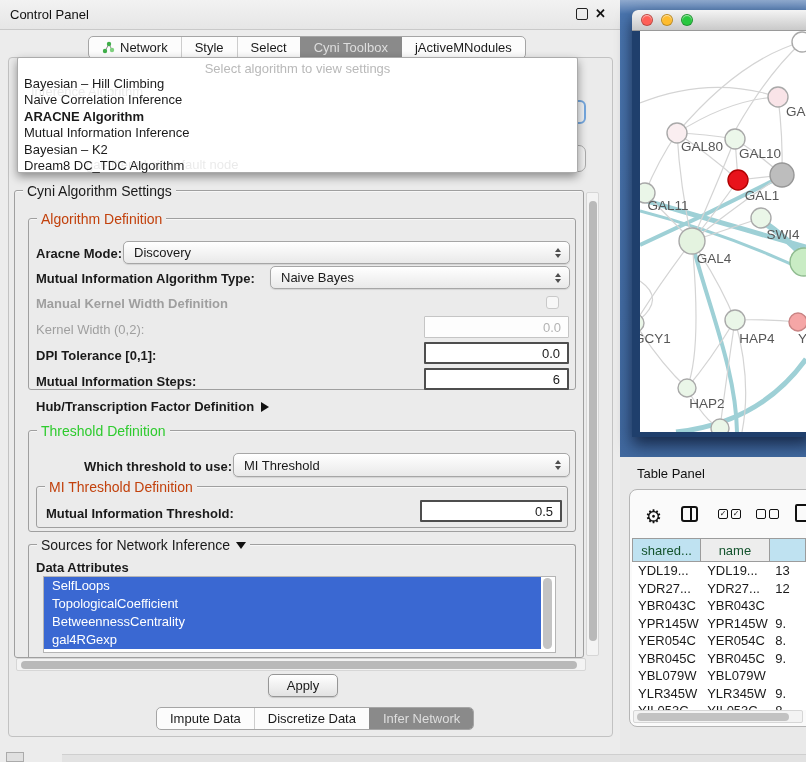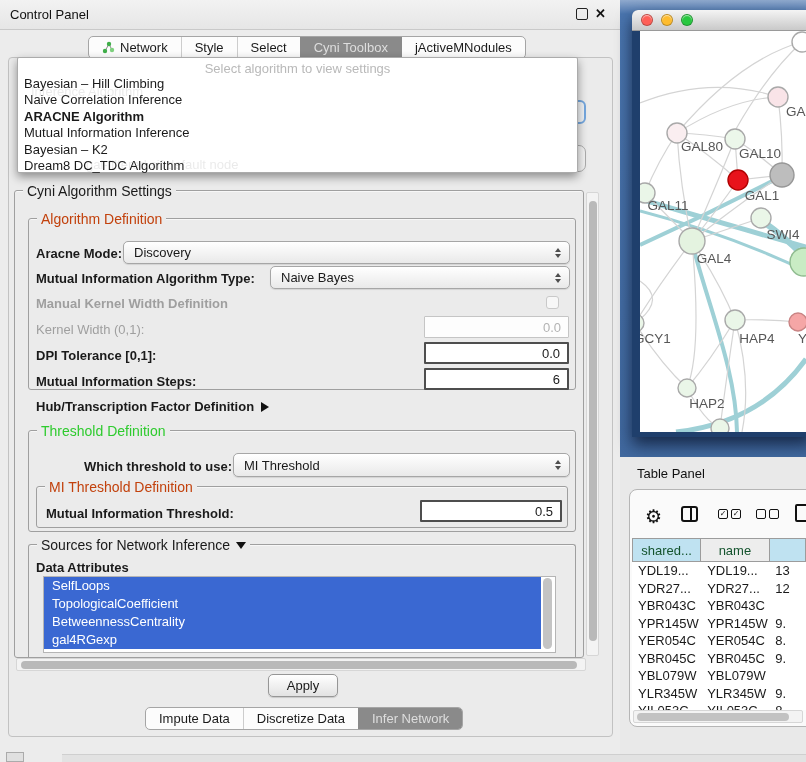--- a/index.html
+++ b/index.html
@@ -57,21 +57,21 @@
   
   .sb-track { background:#f3f3f3; border:1px solid #d6d6d6; border-radius:2px; }
   .sb-thumb { position:absolute; background:#b9b9b9; border-radius:6px; }
 
   
   #attr-list { background:#fff; border:1px solid #b5b5b5; overflow:hidden; }
   .attr-item { height:18px; line-height:18px; padding-left:8px; color:#fff; font-size:13px; white-space:nowrap; }
 
   
   #apply-btn { display:flex; align-items:center; justify-content:center; background:linear-gradient(#ffffff,#e2e2e2); border:1px solid #969696; border-radius:5px; font-size:13px; box-shadow:0 1px 1px rgba(0,0,0,.15); }
-  #bottom-tabbar { left:145px; top:707px; }
+  #bottom-tabbar { left:156px; top:707px; }
 
   .expander { display:flex; align-items:center; gap:7px; font-size:13px; font-weight:bold; }
   .tri-right { width:0; height:0; border-top:5px solid transparent; border-bottom:5px solid transparent; border-left:8px solid #111; }
   .tri-dn-sm { width:0; height:0; border-left:5.5px solid transparent; border-right:5.5px solid transparent; border-top:7px solid #111; display:inline-block; }
 
   
   #right-bg { left:620px; top:0; width:186px; height:457px; background:linear-gradient(#8fa9cd 0px,#4a75ae 14px,#41699f 100%); }
   #net-window { left:632px; top:10px; width:180px; height:427px; background:#1f3f6c; border-radius:6px 6px 0 0; box-shadow:0 8px 16px rgba(8,20,45,.75); }
   #net-titlebar { left:632px; top:10px; width:180px; height:21px; background:linear-gradient(#f4f4f4,#c9c9c9); border-bottom:1px solid #9a9a9a; border-radius:6px 6px 0 0; display:flex; align-items:center; padding-left:9px; gap:8px; }
   .traffic { width:12px; height:12px; border-radius:50%; border:1px solid rgba(0,0,0,.25); box-shadow:inset 0 1px 1px rgba(255,255,255,.6); }
@@ -179,21 +179,21 @@
   <div class="abs b" style="left:36px; top:271px;">Mutual Information Algorithm Type:</div>
   <div class="abs combo" style="left:270px; top:266px; width:300px; height:23px;">
     <span>Naive Bayes</span>
     <span class="arrows">
         <span class="tri-up"></span>
         <span class="tri-down"></span>
       </span>
   </div>
   <div class="abs b dis" style="left:36px; top:296px;">Manual Kernel Width Definition</div>
   <div class="abs cb" style="left:546px; top:296px;"></div>
-  <div class="abs dis" style="left:36px; top:322px;">Kernel Width (0,1):</div>
+  <div class="abs dis" style="left:36px; top:322px;">Kernel Width (0,2):</div>
   <div class="abs field disabled" style="left:424px; top:316px; width:145px; height:22px;">0.0</div>
   <div class="abs b" style="left:36px; top:348px;">DPI Tolerance [0,1]:</div>
   <div class="abs field" style="left:424px; top:342px; width:145px; height:22px;">0.0</div>
   <div class="abs b" style="left:36px; top:374px;">Mutual Information Steps:</div>
   <div class="abs field" style="left:424px; top:368px; width:145px; height:22px;">6</div>
 
   <div class="abs expander" style="left:36px; top:399px;">
     <span>Hub/Transcription Factor Definition</span>
     <span class="tri-right"></span>
   </div>

